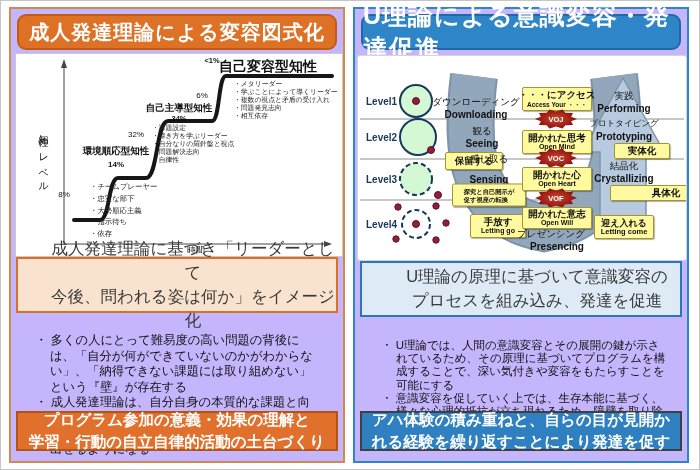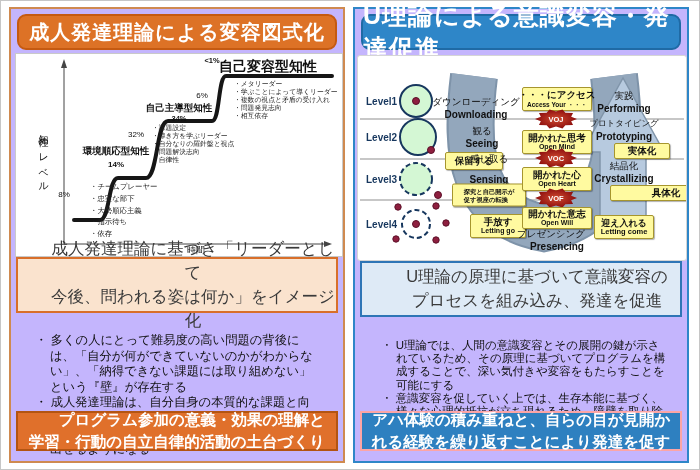--- a/index.html
+++ b/index.html
@@ -18,24 +18,24 @@
     display:flex;align-items:center;justify-content:center;text-align:center;
     font-weight:normal;font-size:16.5px;line-height:1.45;color:#3a3a3a;white-space:pre-line;padding-left:32px;}
   #left-panel .headline{background:#fae3ce;border:2px solid #d86f2a;}
   #right-panel .headline{background:#deeaf6;border:2px solid #2e75b6;top:252px;}
   .note-list{position:absolute;left:8px;right:5px;top:308px;margin:16px;padding:0;list-style:none;}
   .note-list li{font-size:12.3px;line-height:15.6px;padding-left:15px;text-indent:-15px;color:#111;}
   .note-list li::before{content:"・ ";}
   #right-panel .note-list{top:314px;left:10px;}
   #right-panel .note-list li{font-size:11.5px;line-height:13.2px;}
   .footer-box{position:absolute;left:5px;right:5px;top:402px;height:40px;box-sizing:border-box;
-    display:flex;align-items:center;justify-content:center;text-align:right;color:#fff;
+    display:flex;align-items:center;justify-content:center;text-align:center;color:#fff;
     font-weight:bold;font-size:15.5px;line-height:1.45;white-space:pre-line;}
   #left-panel .footer-box{background:#e0702b;border:2px solid #b35412;}
-  #right-panel .footer-box{background:#2e80c0;border:2px solid #fca5a5;}
+  #right-panel .footer-box{background:#2e80c0;border:2px solid #404040;}
 
   
   .chart{position:absolute;left:4px;top:44px;width:326px;height:202px;border:1px solid #c9c9c9;background:#fff;}
   .chart svg{position:absolute;left:0;top:0;}
   .cab{position:absolute;transform:translate(-50%,-50%);white-space:nowrap;}
   .stage-name{font-weight:bold;font-size:9.5px;color:#111;}
   .stage-share{font-size:8px;color:#111;font-weight:bold;}
   .rise-pct{font-size:8px;color:#111;}
   .trait-list{position:absolute;margin:0;padding:0;list-style:none;}
   .trait-list li{color:#222;padding-left:8px;text-indent:-8px;}

